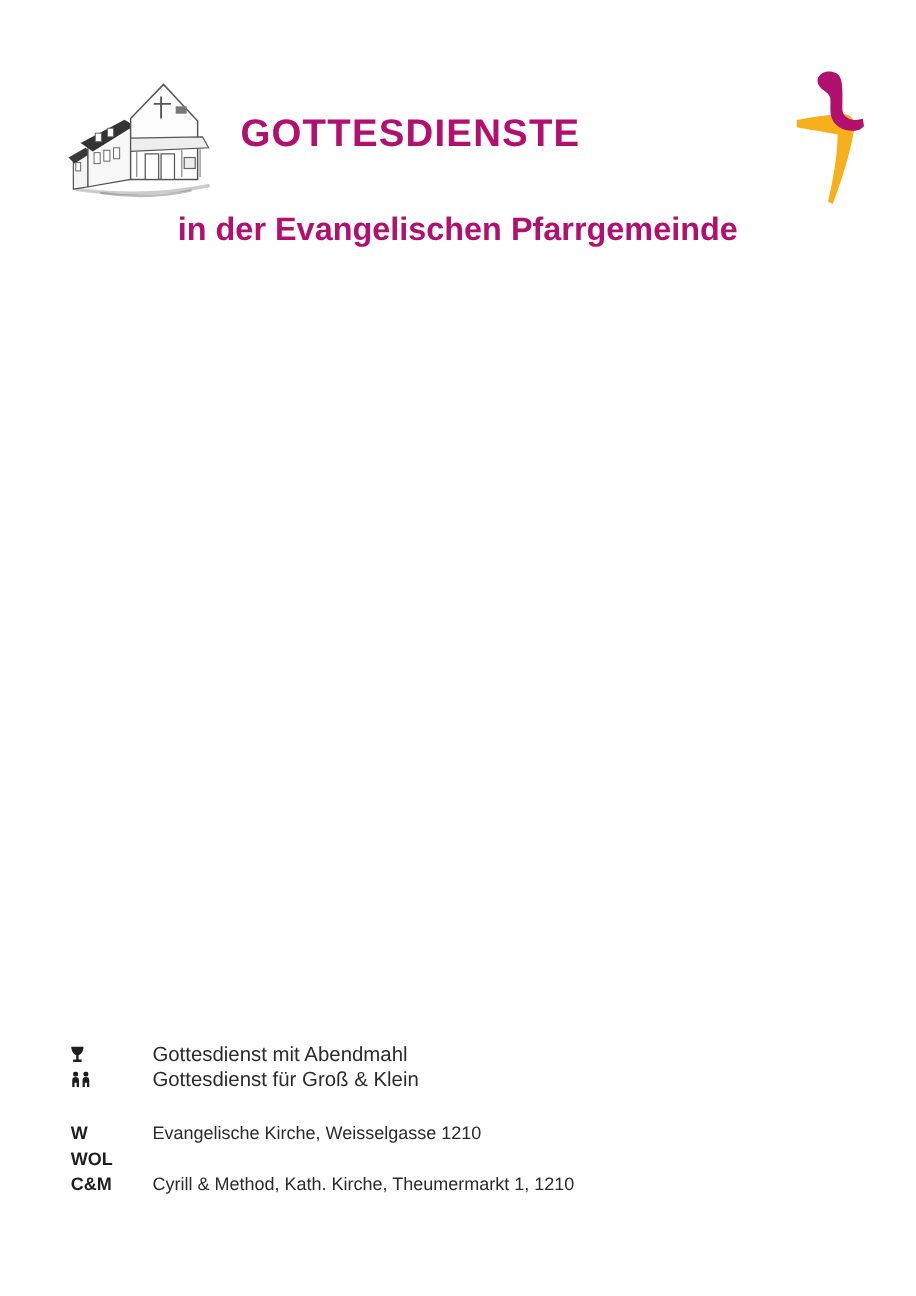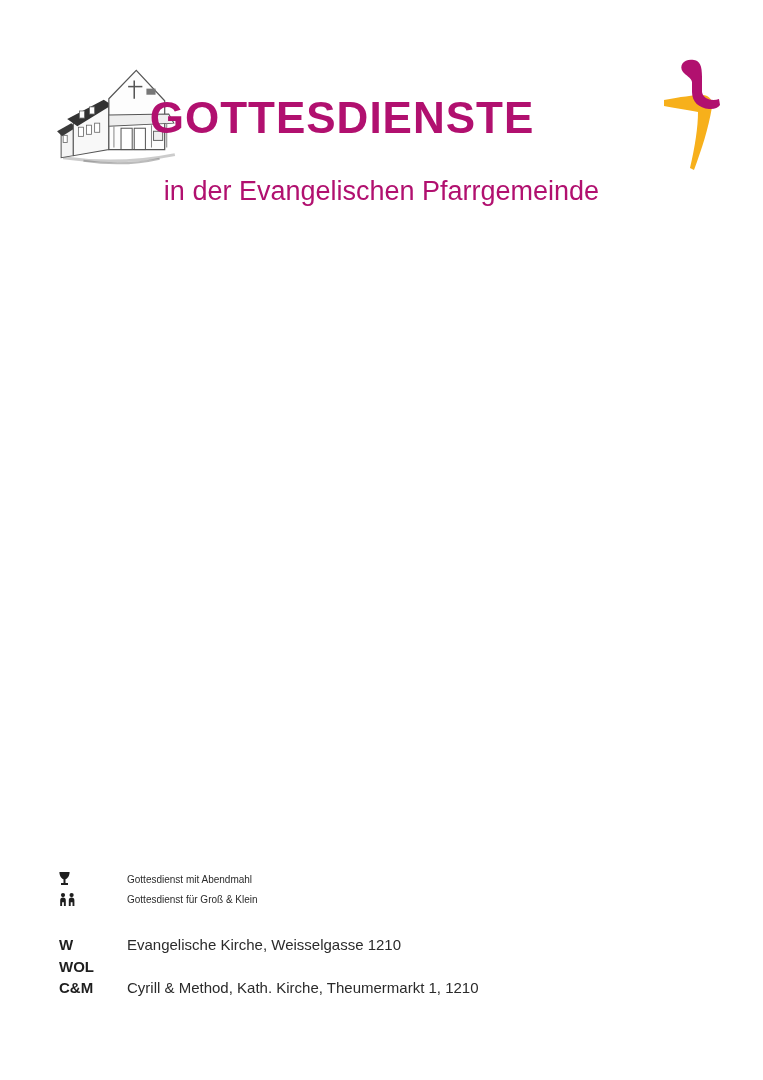--- a/index.html
+++ b/index.html
@@ -5,31 +5,31 @@
   html,body{margin:0;padding:0;background:#fff;}
   .page{
     position:relative;width:763px;height:1080px;background:#fff;overflow:hidden;
     font-family:"Liberation Sans","DejaVu Sans",sans-serif;
   }
   
   .church{position:absolute;left:53px;top:56px;width:132px;height:114px;}
   .logo{position:absolute;left:650px;top:54px;width:72px;height:122px;}
   .title{
     position:absolute;left:0;top:93px;width:684px;text-align:center;
-    font-size:44px;font-weight:bold;letter-spacing:1px;color:#B1106F;
+    font-size:32px;font-weight:bold;letter-spacing:1px;color:#B1106F;
   }
   .subtitle{
     position:absolute;left:0;top:171px;width:763px;text-align:center;
-    font-size:27px;font-weight:normal;line-height:40px;color:#B1106F;
+    font-size:27px;font-weight:bold;line-height:40px;color:#B1106F;
   }
   
   .schedule{position:absolute;left:55px;top:283px;width:650px;}
   
   .legend-icons{position:absolute;left:55px;top:869px;width:650px;}
-  .legend-icons .lrow{display:grid;grid-template-columns:72px 1fr;align-items:center;height:20.5px;font-size:10px;color:#2B2B2B;}
+  .legend-icons .lrow{display:grid;grid-template-columns:72px 1fr;align-items:center;height:20.5px;font-size:17px;color:#2B2B2B;}
   .legend-icons .lico{padding-left:4px;display:flex;align-items:center;}
   .legend-locations{position:absolute;left:55px;top:934px;width:650px;}
   .legend-locations .lrow{display:grid;grid-template-columns:72px 1fr;align-items:center;height:21.5px;font-size:15px;color:#2B2B2B;}
   .legend-locations .lcode{font-weight:bold;color:#1E1E1E;padding-left:4px;}
   svg{display:block;}
 </style>
 </head>
 <body>
 
 <div class="page">

